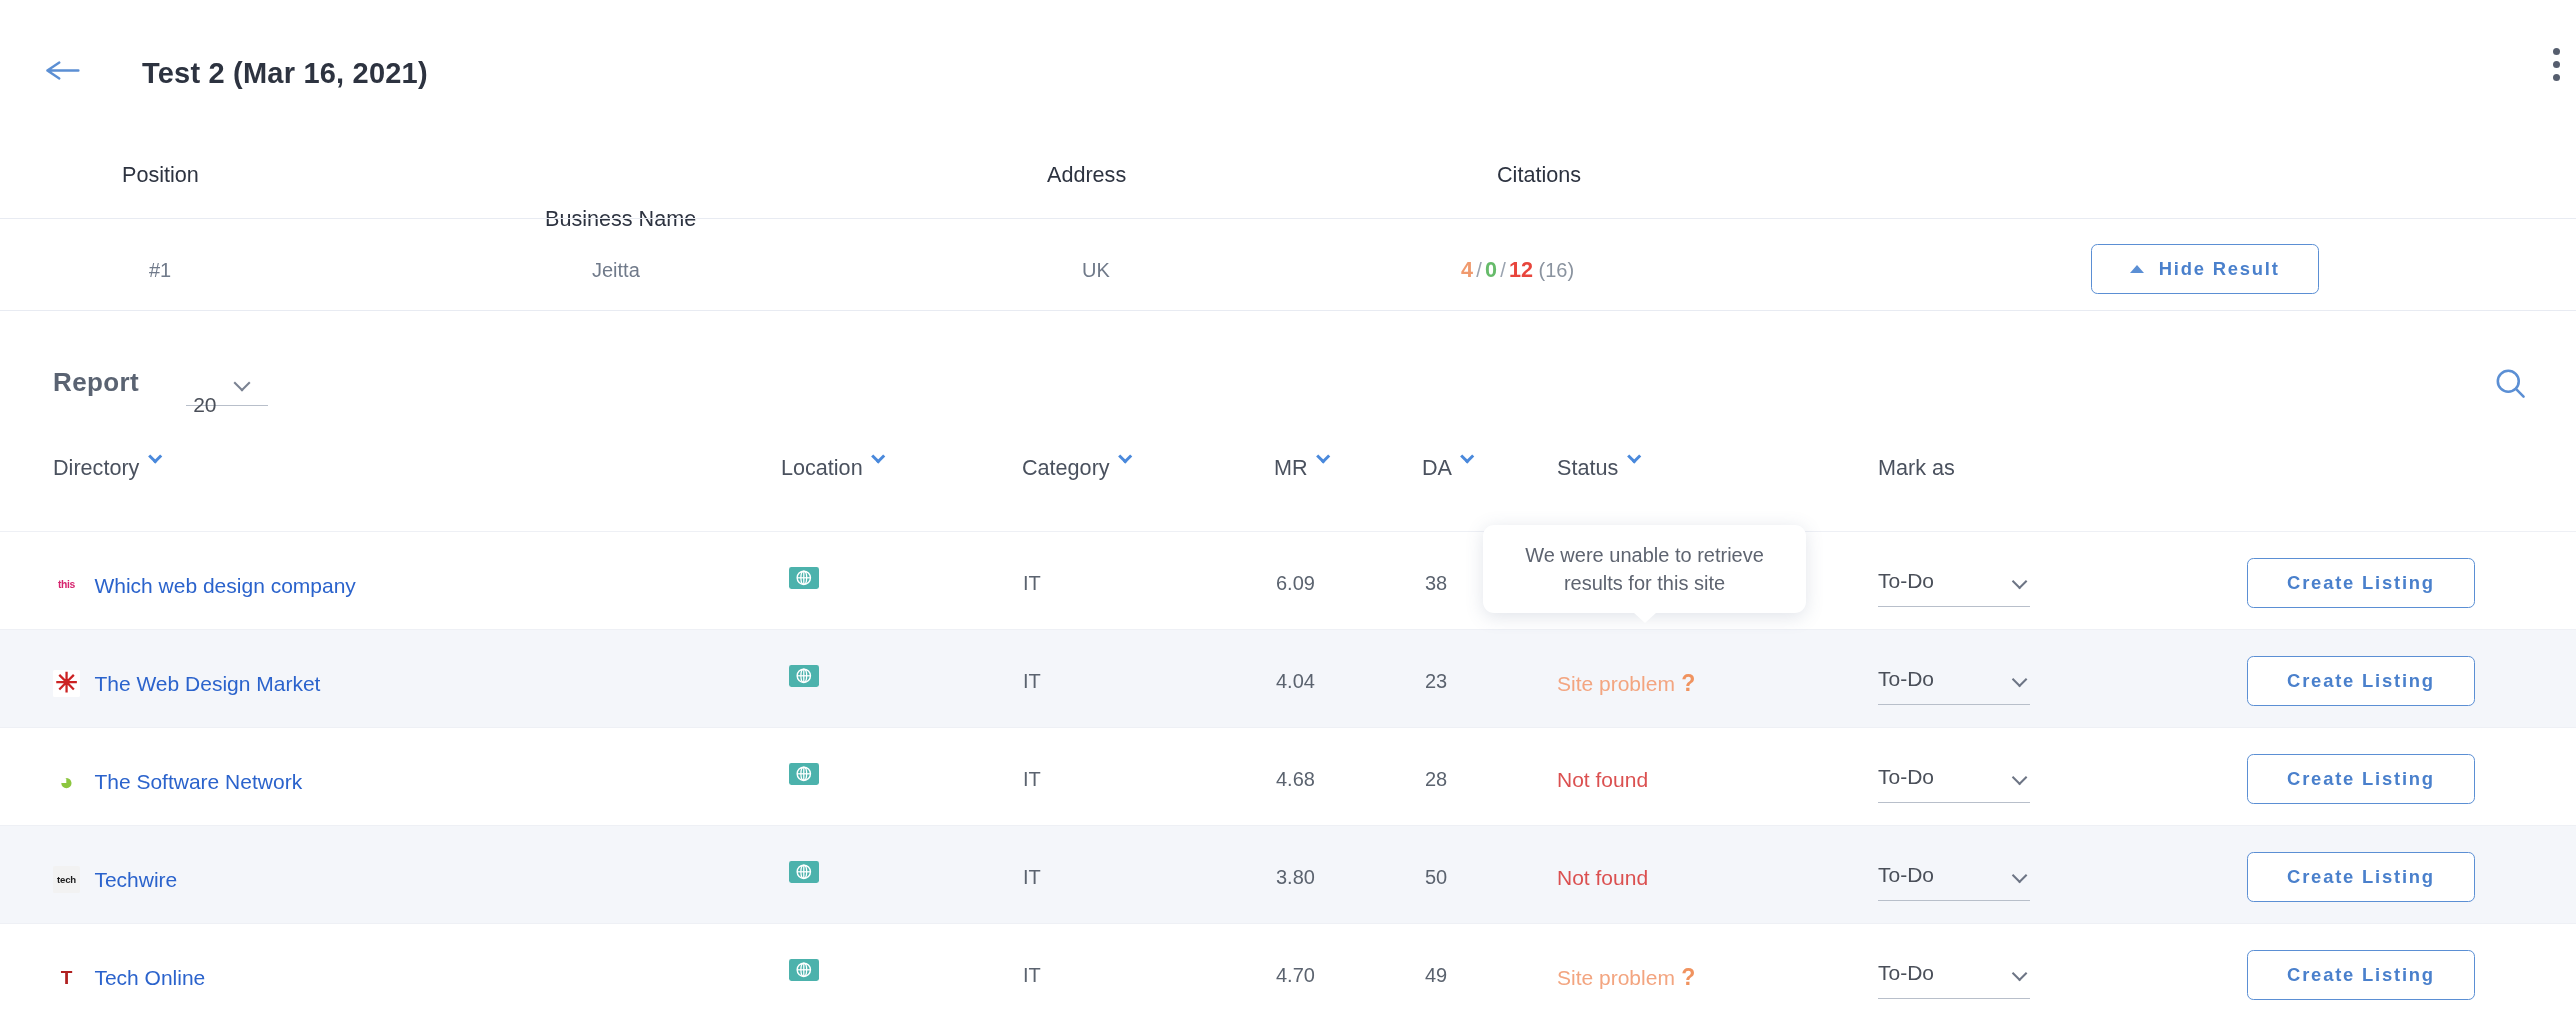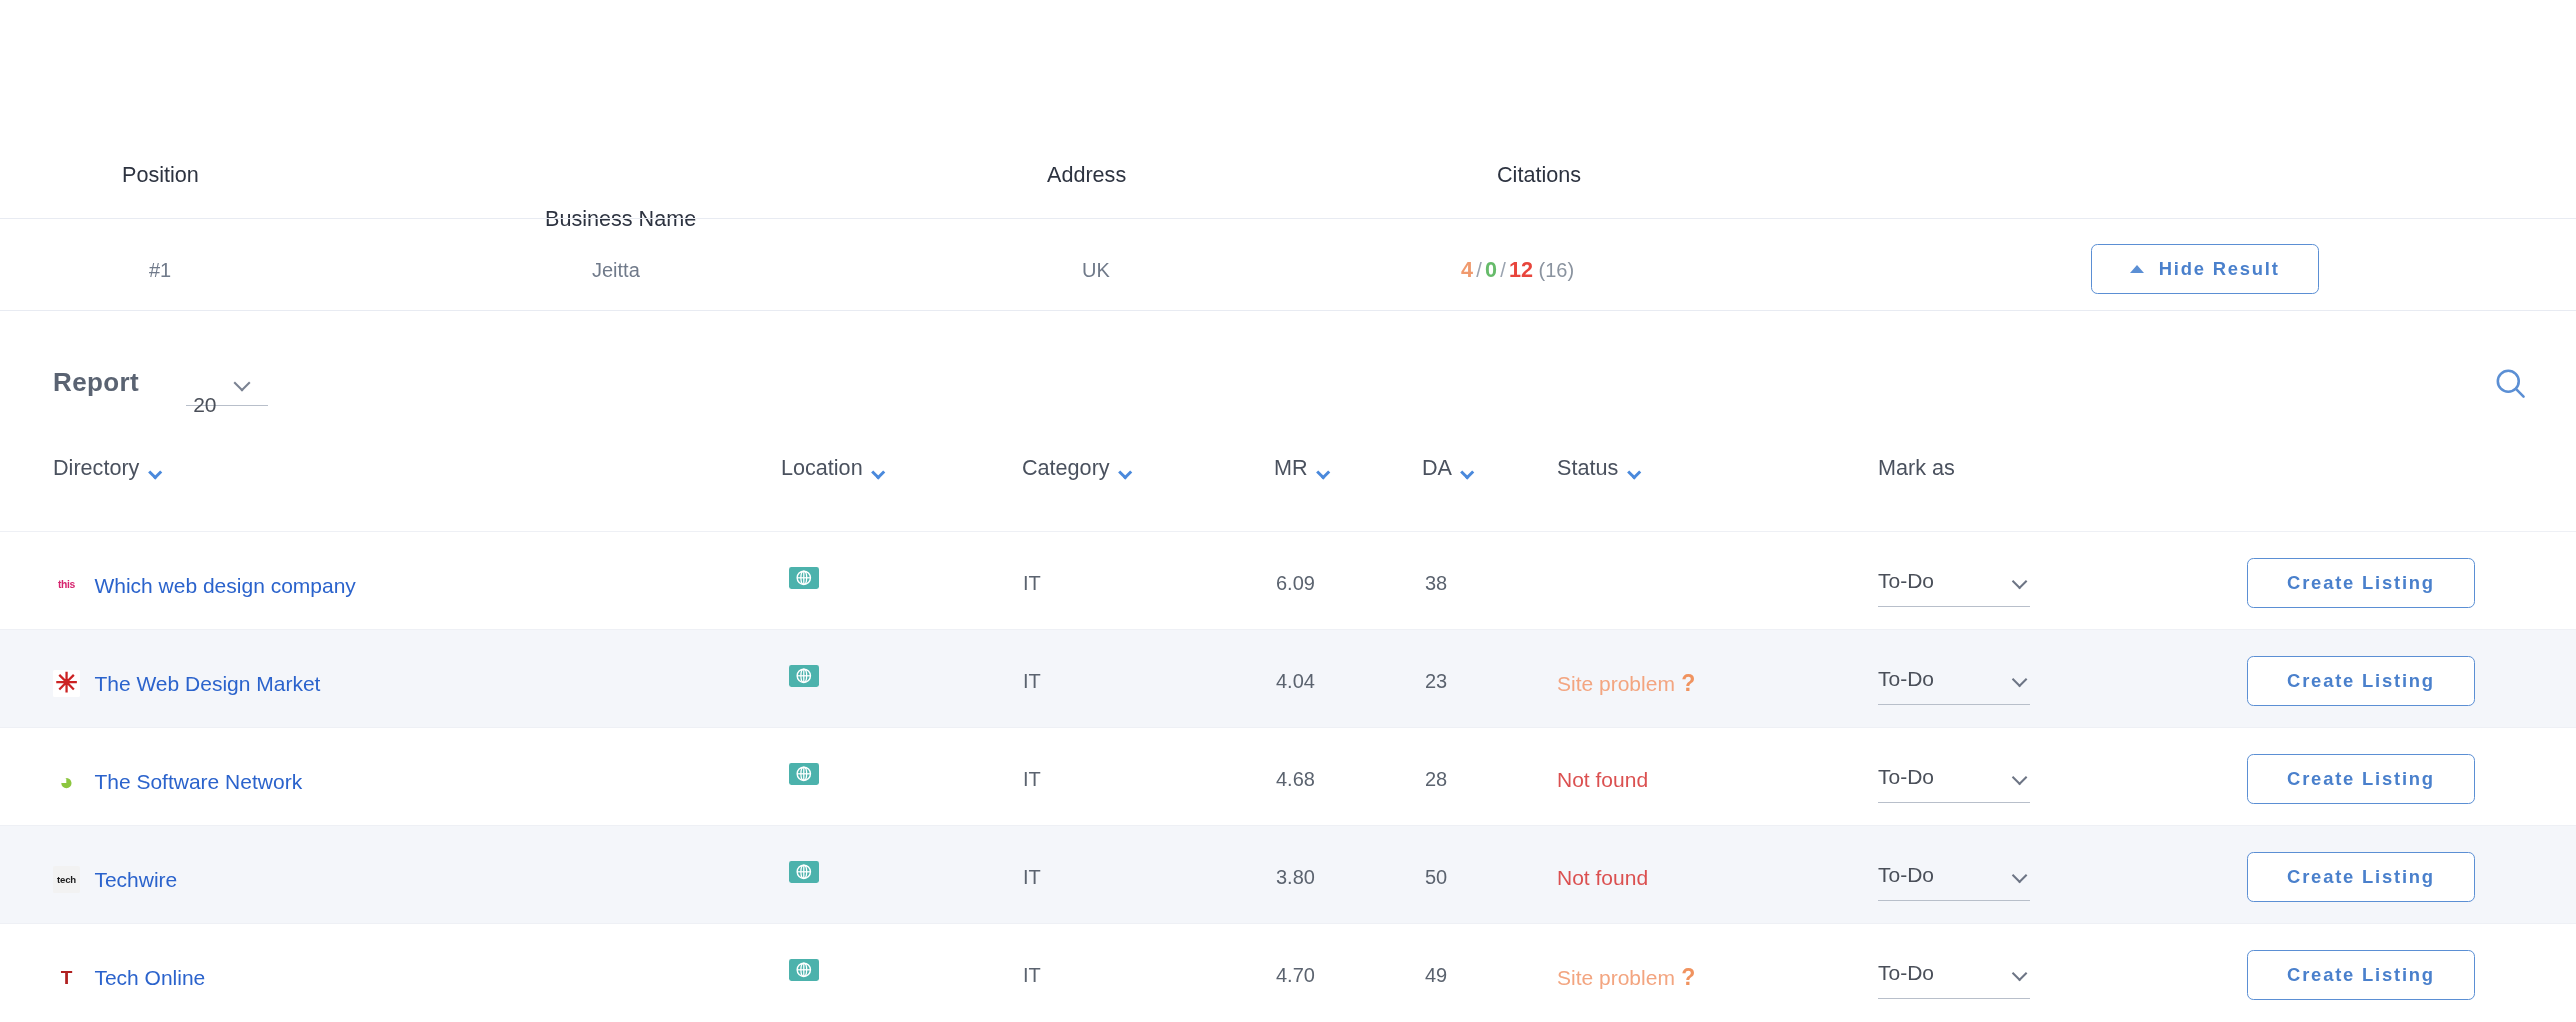--- a/index.html
+++ b/index.html
@@ -97,21 +97,21 @@
     width: 37px; height: 37px; cursor: pointer;
   }
 
   
   .rep-head {
     position: absolute; left: 0; top: 455px; width: 2576px; height: 77px;
   }
   .rh {
     position: absolute; top: 0;
     font-size: 21.6px; color: #4a515e; white-space: nowrap;
-    display: flex; align-items: flex-end; gap: 10.4px; cursor: pointer;
+    display: flex; align-items: flex-start; gap: 10.4px; cursor: pointer;
   }
   .chev-blue {
     width: 10.4px; height: 10.4px;
     border-right: 3.2px solid #4a89dc; border-bottom: 3.2px solid #4a89dc;
     transform: rotate(45deg) translate(-2.4px,-2.4px);
   }
   .rh-directory { left: 53px; }
   .rh-location  { left: 781px; }
   .rh-category  { left: 1022px; }
   .rh-mr        { left: 1274px; }
@@ -193,20 +193,33 @@
     width: 0; height: 0;
     border-left: 12px solid transparent; border-right: 12px solid transparent;
     border-top: 11.2px solid #ffffff;
   }
 </style>
 </head>
 <body>
 
 <div class="page">
 
+  <div class="topbar">
+    <div class="back-arrow">
+      <svg width="35" height="21" viewBox="0 0 44 26">
+        <path d="M3 13 L18 3 M3 13 L18 23 M3 13 L42 13" stroke="#5b8fd4" stroke-width="3" fill="none" stroke-linecap="round" stroke-linejoin="round"></path>
+      </svg>
+    </div>
+    <div class="page-title">Test 2  (Mar 16, 2021)</div>
+    <div class="kebab">
+      <i></i>
+        <i></i>
+        <i></i>
+    </div>
+  </div>
 
   <div class="summary-head">
     <div class="sh sh-position">Position</div>
     <div class="sh sh-business">Business Name</div>
     <div class="sh sh-address">Address</div>
     <div class="sh sh-citations">Citations</div>
   </div>
 
   <div class="summary-row">
     <div class="sv sv-position">#1</div>
@@ -395,15 +408,19 @@
         <div class="cell c-markas">
           <span class="markas-val">To-Do</span>
           <span class="chev-gray-sm"></span>
         </div>
         <div class="cell c-action">
           <button class="create-btn">Create Listing</button>
         </div>
       </div>
     </div>
 
+  <div class="tooltip">
+    <div class="tooltip-text">We were unable to retrieve results for this site</div>
+    <div class="tooltip-tail"></div>
+  </div>
 
 </div>
 
 
 </body></html>

